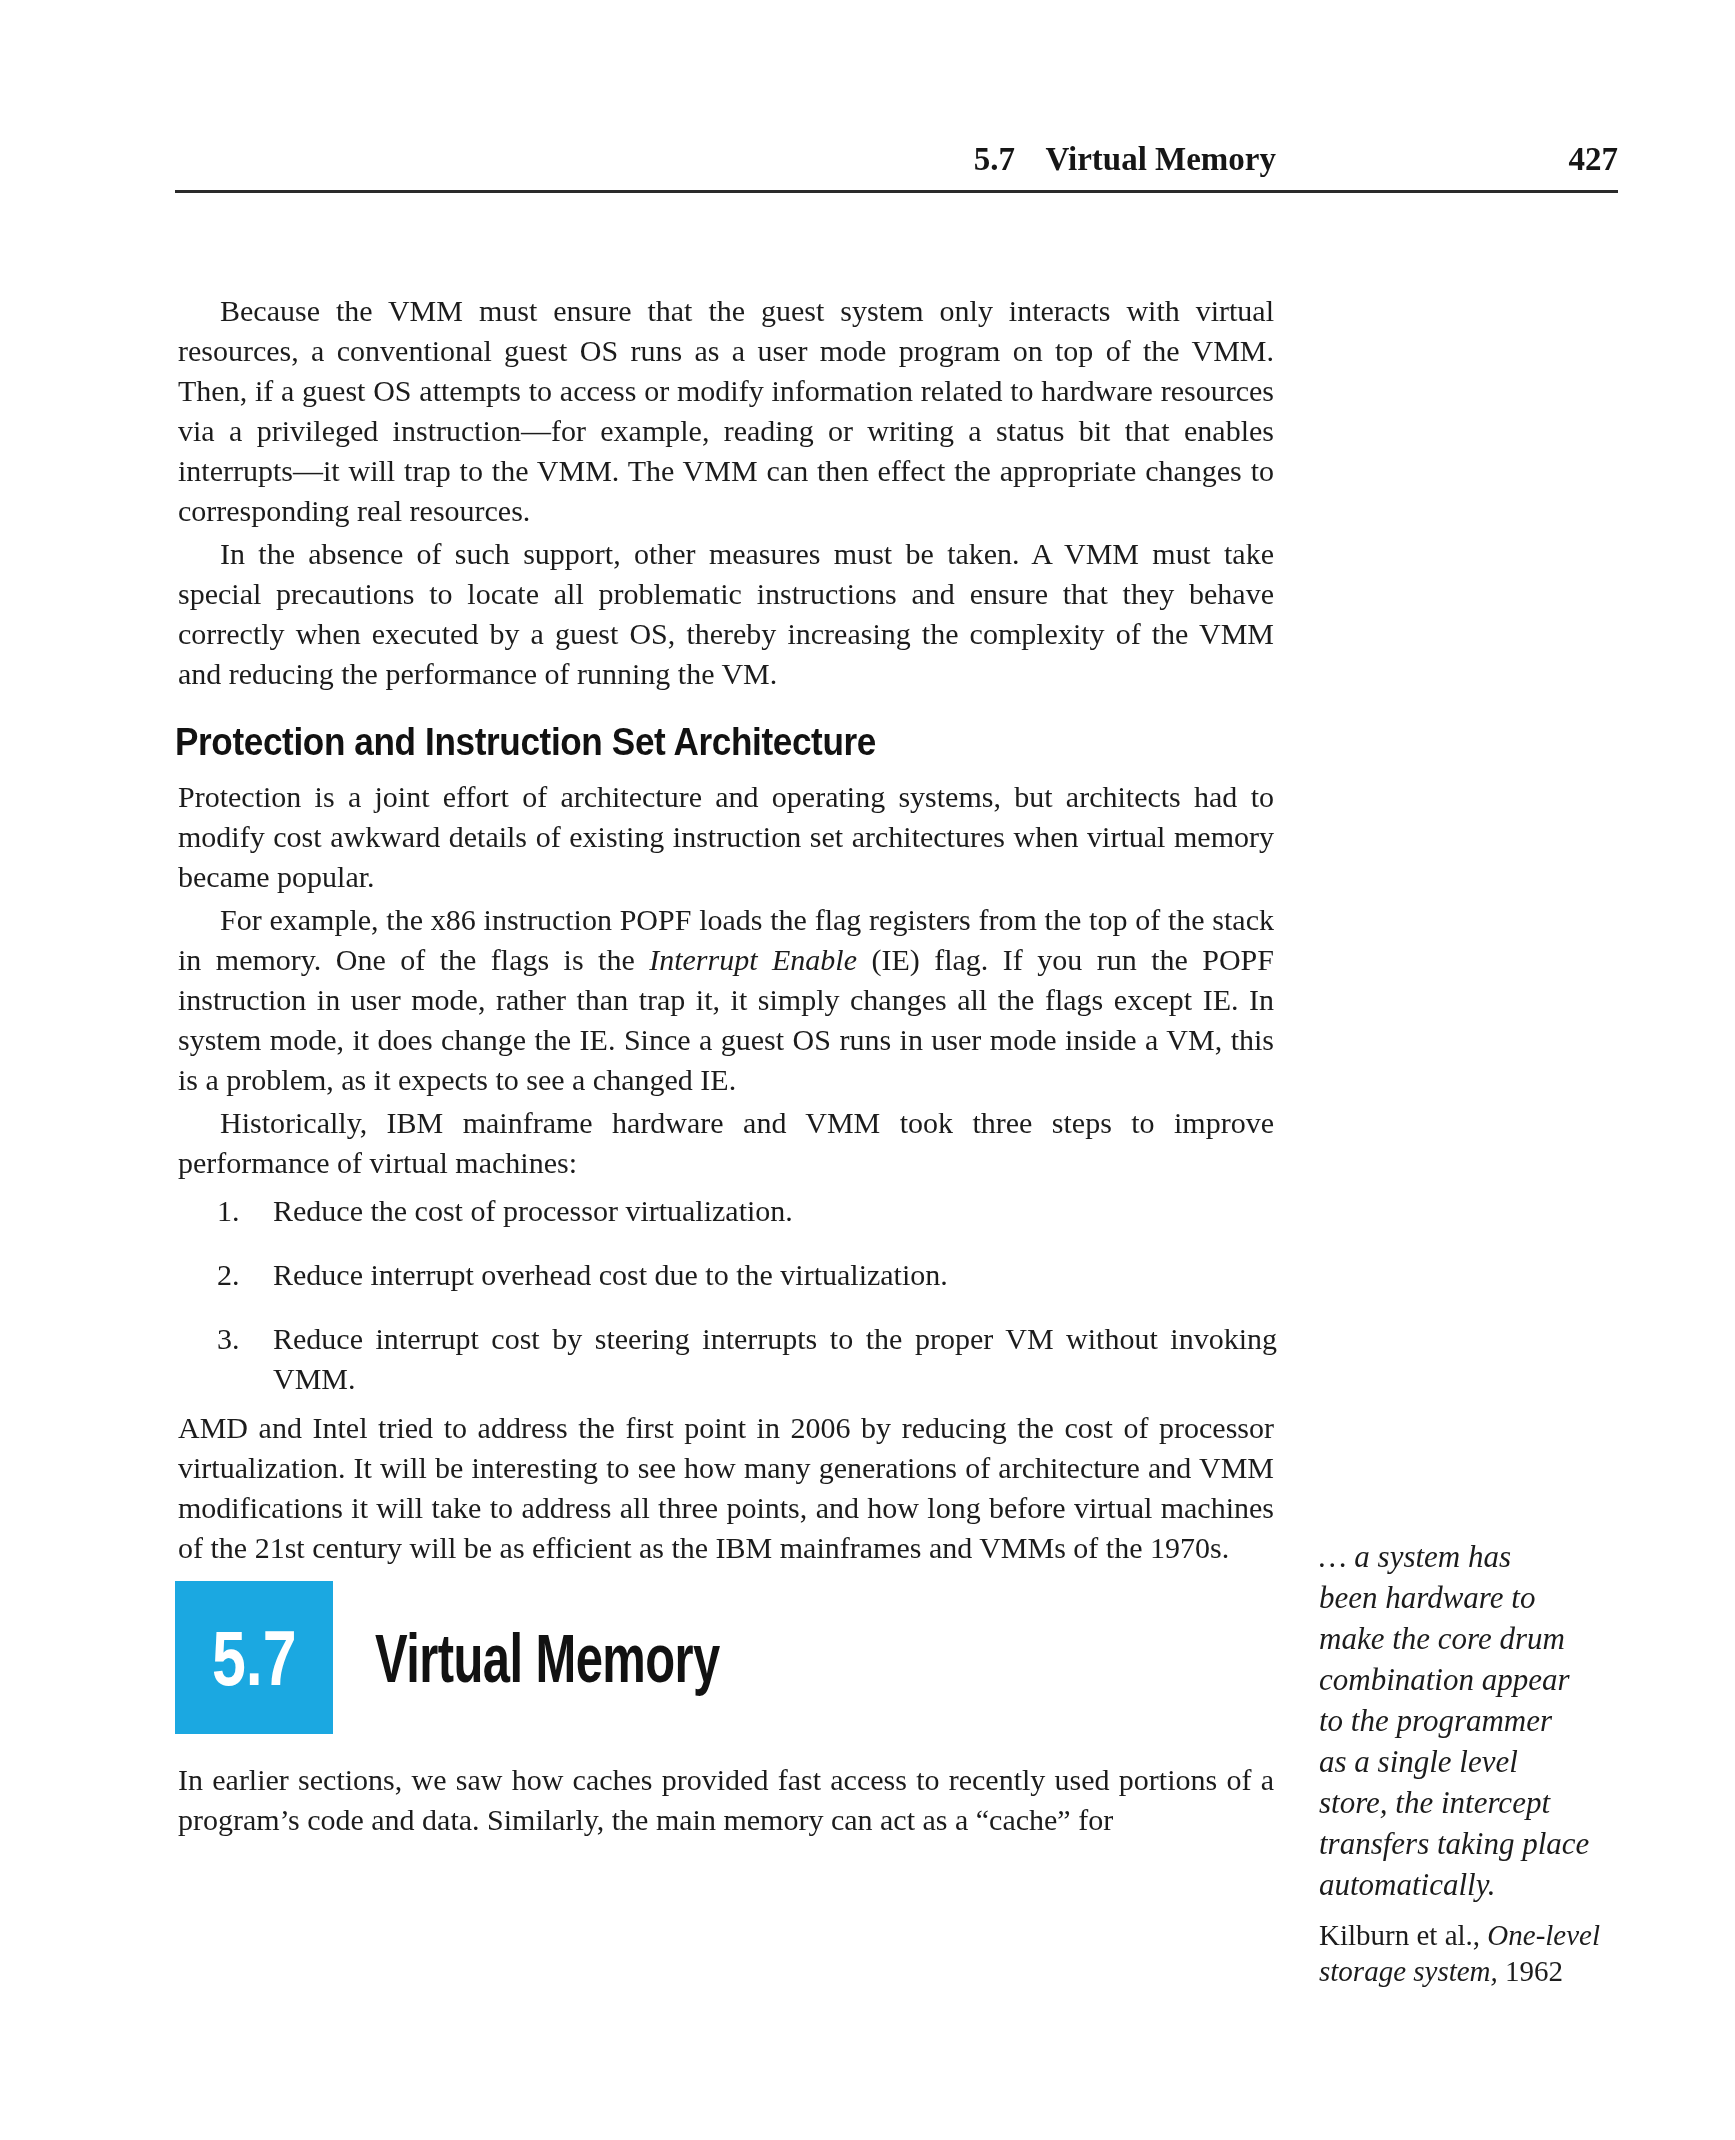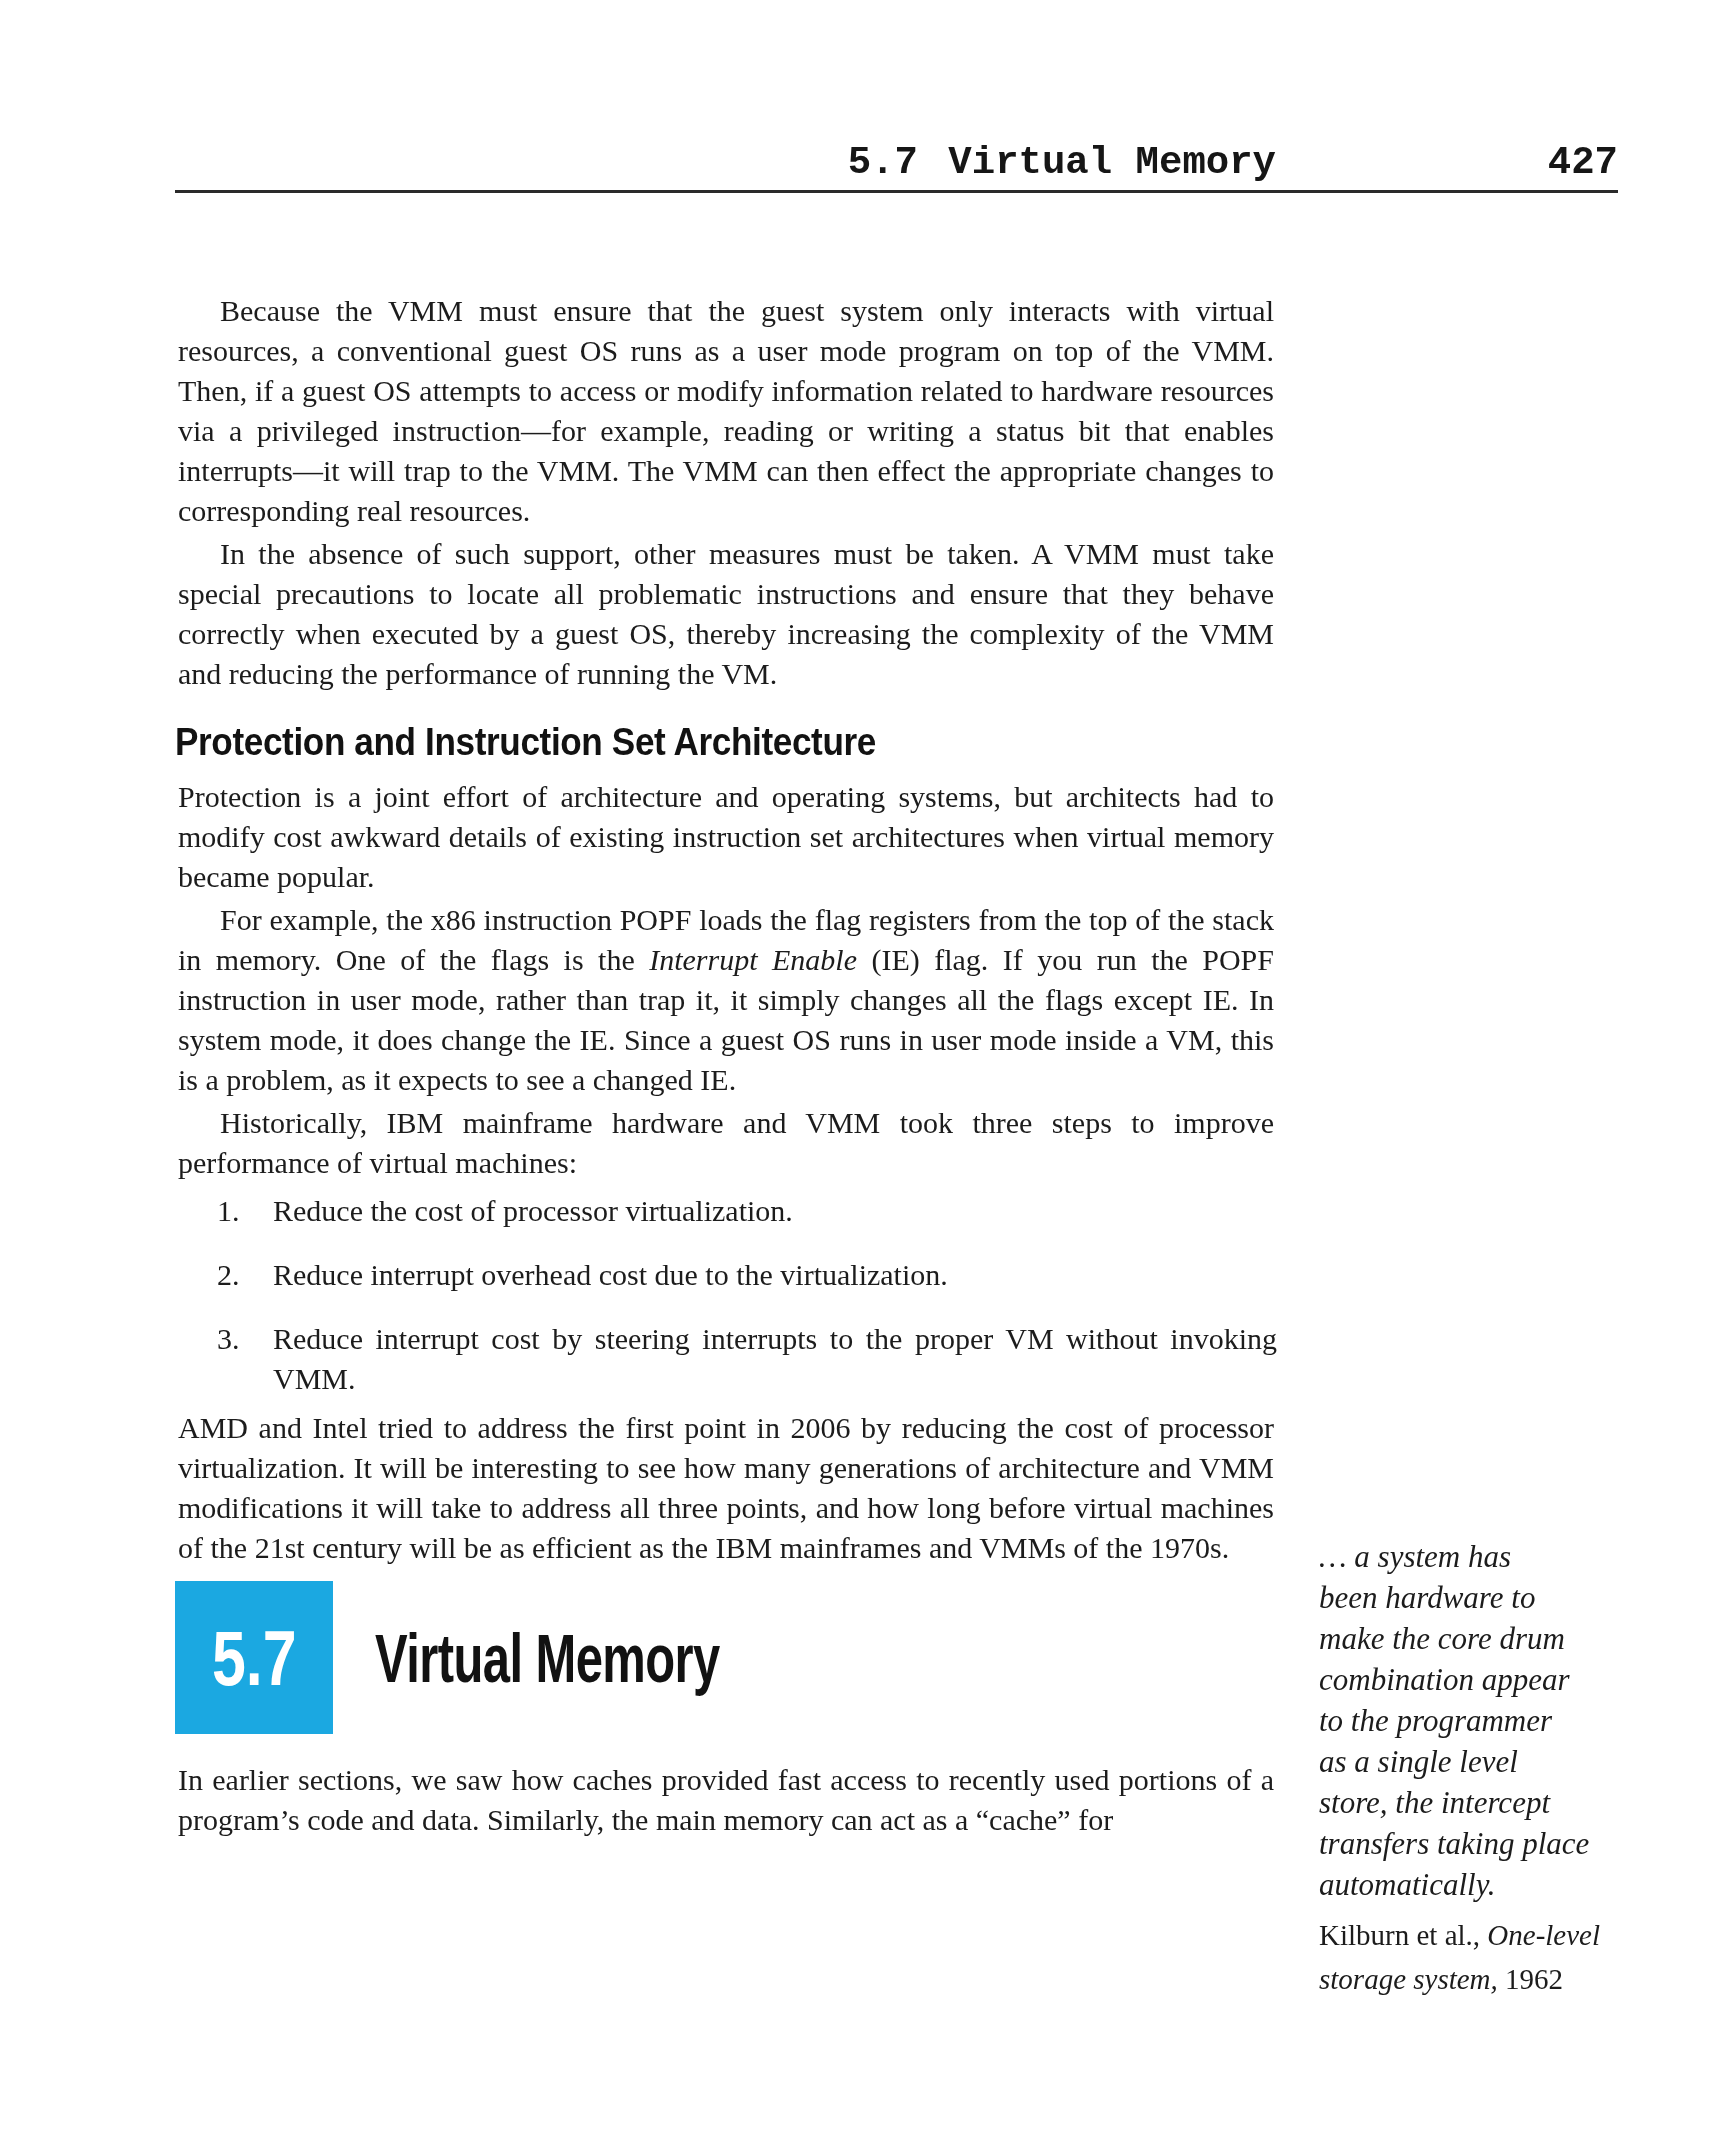--- a/index.html
+++ b/index.html
@@ -10,23 +10,23 @@
     background:#ffffff;
     overflow:hidden;
     color:#1c1c1c;
     font-family:"Liberation Serif", serif;
   }
   
   .running-head{
     position:absolute;
     left:175px; top:141px;
     width:1443px; height:36px;
-    font-family:Liberation Mono, monospace;
+    font-family:Liberation Serif, serif;
     font-weight:700;
-    font-size:39px;
+    font-size:33px;
     color:#161616;
   }
   .rh-group{position:absolute;right:342px;top:0;white-space:nowrap;}
   .rh-num{margin-right:30.5px;}
   .rh-page{position:absolute;right:0;top:0;}
   .head-rule{
     position:absolute;
     left:175px; top:190px;
     width:1443px; height:2.5px;
     background:#2a2a2a;
@@ -113,21 +113,21 @@
     font-style:italic;
     font-size:31px;
     line-height:41px;
     white-space:nowrap;
   }
   .cite{
     margin-top:12px;
     font-size:29px;
     line-height:36px;
   }
-  .cite-line{white-space:nowrap;margin-top:8px;}
+  .cite-line{white-space:nowrap;}
 </style>
 </head>
 <body>
 
 <div class="page">
 
   <header class="running-head">
     <div class="rh-group">
       <span class="rh-num">5.7</span><span class="rh-title">Virtual Memory</span>
     </div>

